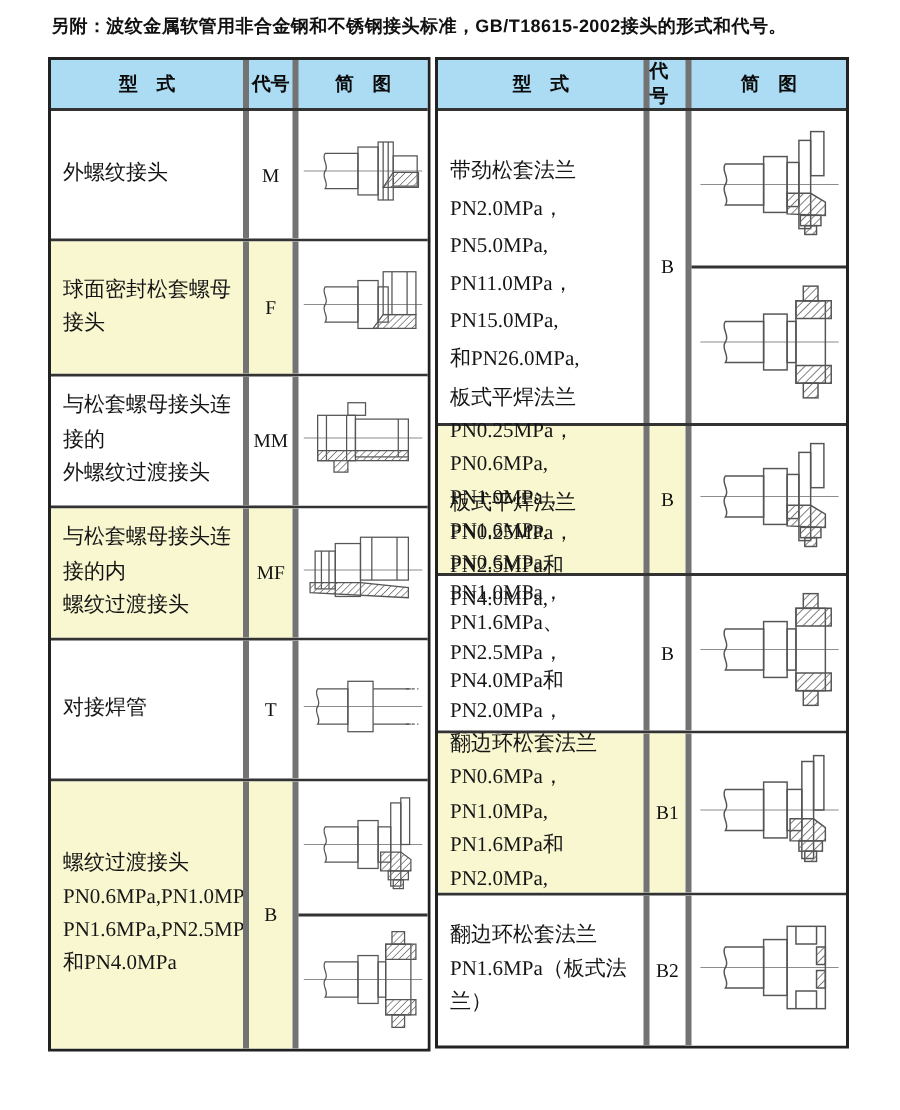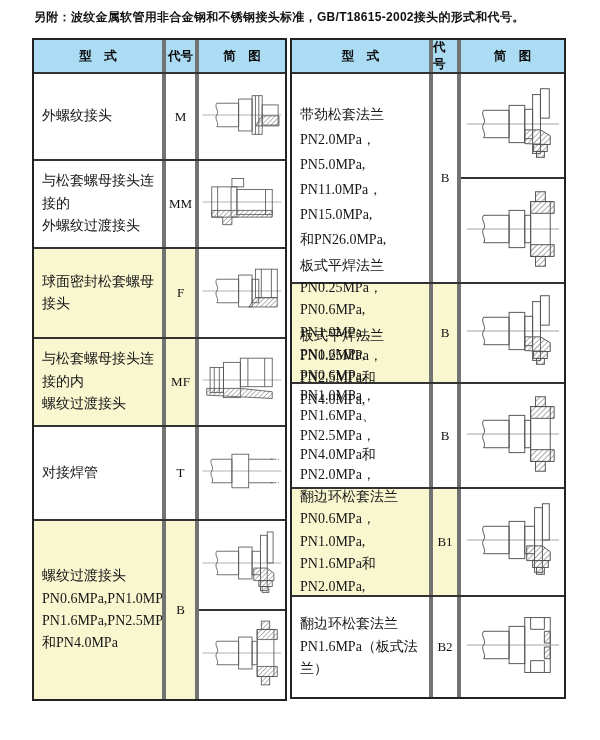--- a/index.html
+++ b/index.html
@@ -82,20 +82,46 @@
                   <rect x="62" y="17" width="12" height="46"></rect>
                   <line x1="66" y1="17" x2="66" y2="63"></line>
                   <line x1="70" y1="17" x2="70" y2="63"></line>
                   <rect x="74" y="28" width="19" height="24"></rect>
                   <polygon points="74,41 94,41 94,53 66,53" fill="url(#hp0)" stroke="#555"></polygon>
                 </g>
               </svg></div>
           </div>
       </div>
 
+      <div class="tr r2">
+        <div class="c col-type c-type hl">
+            <span>球面密封松套螺母接头</span>
+          </div>
+        <div class="c col-code c-code hl">F</div>
+        <div class="c col-diag c-diag">
+            <div class="diag"><svg viewBox="0 0 100 80" xmlns="http://www.w3.org/2000/svg">
+                <defs>
+                  <pattern id="hp1" width="4" height="4" patternUnits="userSpaceOnUse" patternTransform="rotate(45)">
+                    <line x1="0" y1="0" x2="0" y2="4" stroke="#6d6d6d" stroke-width="1.2"></line>
+                  </pattern>
+                </defs>
+                <g fill="none" stroke="#555" stroke-width="1">
+                  <line x1="3" y1="40" x2="97" y2="40" stroke="#8c8c8c" stroke-width="0.8"></line>
+                  <path d="M20,26 H46 V54 H20 c3.5,-4.5 -3.5,-9.5 0,-14 c3.5,-4.5 -3.5,-9.5 0,-14 Z"></path>
+                  <rect x="46" y="21" width="16" height="38"></rect>
+                  <rect x="62" y="26" width="8" height="28"></rect>
+                  <rect x="66" y="14" width="26" height="34"></rect>
+                  <line x1="73" y1="14" x2="73" y2="48"></line>
+                  <line x1="85" y1="14" x2="85" y2="48"></line>
+                  <polygon points="66,48 92,48 92,59 58,59" fill="url(#hp1)" stroke="#555"></polygon>
+                </g>
+              </svg></div>
+          </div>
+      </div>
+
       <div class="tr r3">
         <div class="c col-type c-type">
             <span>与松套螺母接头连接的
 外螺纹过渡接头</span>
           </div>
         <div class="c col-code c-code">MM</div>
         <div class="c col-diag c-diag">
             <div class="diag"><svg viewBox="0 0 100 80" xmlns="http://www.w3.org/2000/svg">
                 <defs>
                   <pattern id="hp2" width="4" height="4" patternUnits="userSpaceOnUse" patternTransform="rotate(45)">
@@ -104,46 +130,20 @@
                 </defs>
                 <g fill="none" stroke="#555" stroke-width="1">
                   <line x1="3" y1="40" x2="97" y2="40" stroke="#8c8c8c" stroke-width="0.8"></line>
                   <rect x="14" y="22" width="30" height="36"></rect>
                   <line x1="21" y1="22" x2="21" y2="58"></line>
                   <line x1="37" y1="22" x2="37" y2="58"></line>
                   <rect x="44" y="25" width="42" height="30"></rect>
                   <line x1="78" y1="25" x2="78" y2="55"></line>
                   <rect x="38" y="12" width="14" height="10"></rect>
                   <polygon points="14,50 86,50 86,58 38,58 38,67 27,67 27,58 14,58" fill="url(#hp2)" stroke="#555"></polygon>
-                </g>
-              </svg></div>
-          </div>
-      </div>
-
-      <div class="tr r2">
-        <div class="c col-type c-type hl">
-            <span>球面密封松套螺母接头</span>
-          </div>
-        <div class="c col-code c-code hl">F</div>
-        <div class="c col-diag c-diag">
-            <div class="diag"><svg viewBox="0 0 100 80" xmlns="http://www.w3.org/2000/svg">
-                <defs>
-                  <pattern id="hp1" width="4" height="4" patternUnits="userSpaceOnUse" patternTransform="rotate(45)">
-                    <line x1="0" y1="0" x2="0" y2="4" stroke="#6d6d6d" stroke-width="1.2"></line>
-                  </pattern>
-                </defs>
-                <g fill="none" stroke="#555" stroke-width="1">
-                  <line x1="3" y1="40" x2="97" y2="40" stroke="#8c8c8c" stroke-width="0.8"></line>
-                  <path d="M20,26 H46 V54 H20 c3.5,-4.5 -3.5,-9.5 0,-14 c3.5,-4.5 -3.5,-9.5 0,-14 Z"></path>
-                  <rect x="46" y="21" width="16" height="38"></rect>
-                  <rect x="62" y="26" width="8" height="28"></rect>
-                  <rect x="66" y="14" width="26" height="34"></rect>
-                  <line x1="73" y1="14" x2="73" y2="48"></line>
-                  <line x1="85" y1="14" x2="85" y2="48"></line>
-                  <polygon points="66,48 92,48 92,59 58,59" fill="url(#hp1)" stroke="#555"></polygon>
                 </g>
               </svg></div>
           </div>
       </div>
 
       <div class="tr r4">
         <div class="c col-type c-type hl">
             <span>与松套螺母接头连接的内
 螺纹过渡接头</span>
           </div>

